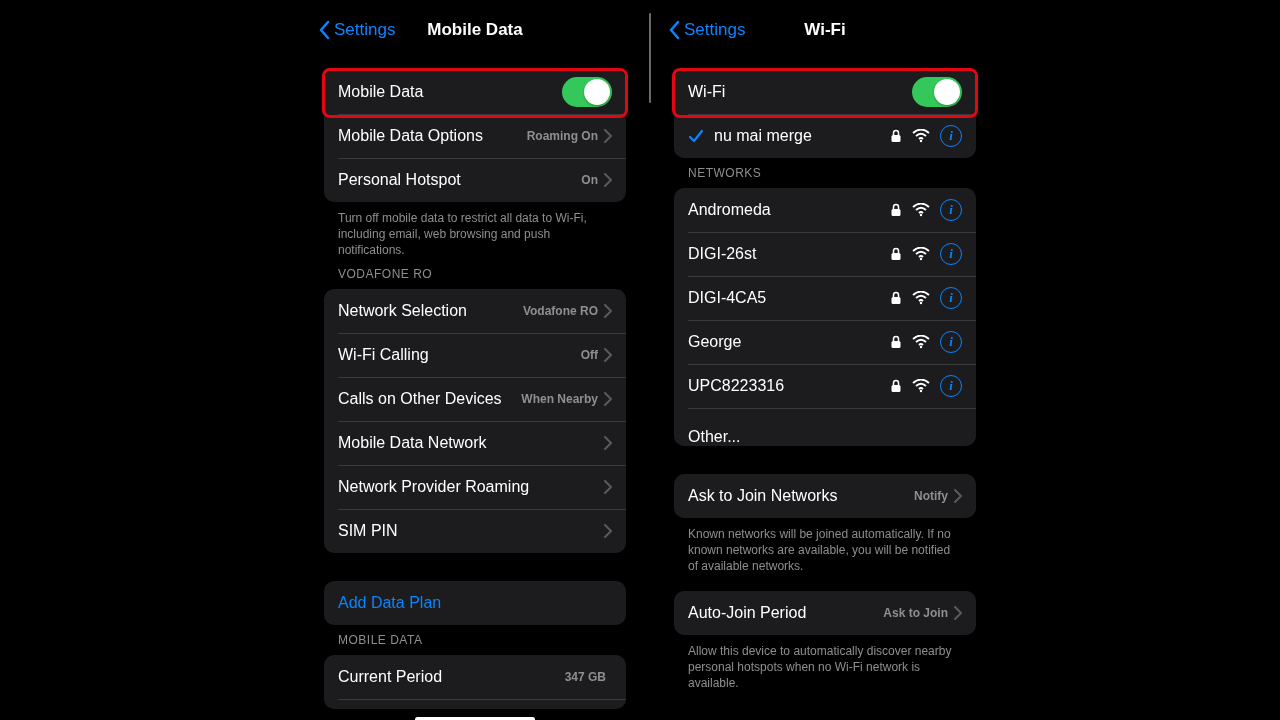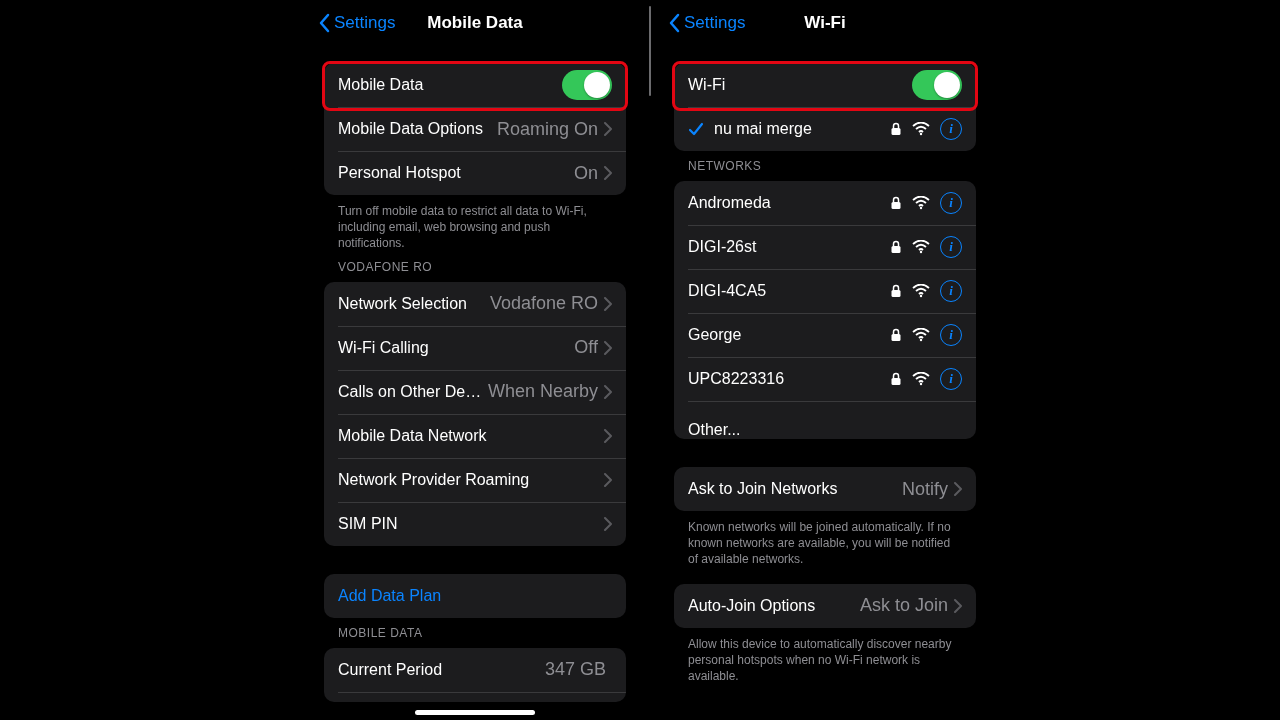--- a/index.html
+++ b/index.html
@@ -8,21 +8,21 @@
     font-family: -apple-system, BlinkMacSystemFont, "Segoe UI", Helvetica, Arial, sans-serif;
     width: 1280px;
     height: 720px;
     overflow: hidden;
     color: #fff;
     position: relative;
   }
   .stage {
     position: absolute;
     left: 310px;
-    top: 1px;
+    top: 8px;
     width: 680px;
     height: 671px;
     display: flex;
   }
   .pane {
     width: 330px;
     height: 720px;
     position: relative;
   }
   .pane-left { margin-right: 10px; }
@@ -84,24 +84,25 @@
   }
   .row .label {
     flex: 1;
     font-size: 16px;
     color: #fff;
     white-space: nowrap;
     overflow: hidden;
     text-overflow: ellipsis;
   }
   .row .value {
-    font-size: 18px;
+    font-size: 12px;
     color: #8e8e93;
     margin-right: 6px;
     white-space: nowrap;
+    font-weight: bold;
   }
   .row .chev {
     color: #5a5a5e;
   }
   .row.link .label { color: #0a84ff; }
   .header-label {
     margin: 8px 28px 6px 28px;
     font-size: 12px;
     letter-spacing: 0.5px;
     color: #8e8e93;
@@ -460,21 +461,21 @@
             <svg width="8" height="14" viewBox="0 0 8 14">
               <path d="M1 1 L7 7 L1 13" stroke="#5a5a5e" stroke-width="2" fill="none" stroke-linecap="round" stroke-linejoin="round"></path>
             </svg>
           </span>
       </div>
     </div>
     <div class="footer-text">Known networks will be joined automatically. If no known networks are available, you will be notified of available networks.</div>
 
     <div class="group" style="margin-top:16px;">
       <div class="row">
-        <div class="label">Auto-Join Options</div>
+        <div class="label">Auto-Join Period</div>
         <div class="value">Ask to Join</div>
         <span class="chev">
             <svg width="8" height="14" viewBox="0 0 8 14">
               <path d="M1 1 L7 7 L1 13" stroke="#5a5a5e" stroke-width="2" fill="none" stroke-linecap="round" stroke-linejoin="round"></path>
             </svg>
           </span>
       </div>
     </div>
     <div class="footer-text">Allow this device to automatically discover nearby personal hotspots when no Wi-Fi network is available.</div>
   </div>

